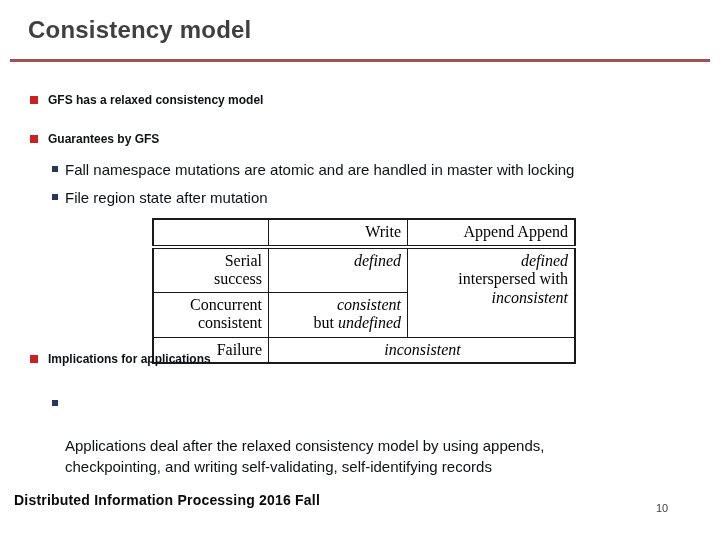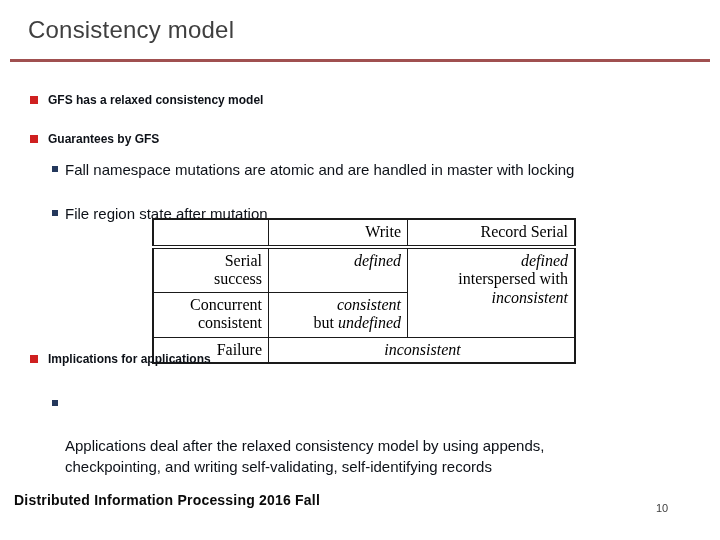--- a/index.html
+++ b/index.html
@@ -7,21 +7,21 @@
     --text:#0D1118; --tline:#1A1A1A; --footer:#0A0A0A; --page:#404040;
   }
   html,body{margin:0;padding:0;background:#888;}
   .slide{
     position:relative; width:720px; height:540px; background:#FFFFFF;
     margin:0 auto; overflow:hidden;
     font-family:"Liberation Sans","DejaVu Sans",sans-serif; color:var(--text);
   }
   .title{
     position:absolute; left:28px; top:16px;
-    font-size:24px; font-weight:normal; color:var(--title); letter-spacing:0.2px;
+    font-size:24px; font-weight:bold; color:var(--title); letter-spacing:0.2px;
   }
   .rule{
     position:absolute; left:10px; right:10px; top:59px; height:3px;
     background:var(--rule);
   }
   .l1{
     position:absolute; left:30px; padding-left:18px;
     font-size:12px; font-weight:bold; color:var(--text); line-height:20px;
   }
   .l1 .sq{
@@ -82,31 +82,31 @@
   <div class="l1" style="top:129px;">
     <span class="sq"></span>
     <span>Guarantees by GFS</span>
   </div>
 
   <div class="l2" style="top:159px;">
     <span class="sq"></span>
     <span>Fall namespace mutations are atomic and are handled in master with locking</span>
   </div>
 
-  <div class="l2" style="top:187px;margin-top:16px;">
+  <div class="l2" style="top:187px;">
     <span class="sq"></span>
     <span>File region state after mutation</span>
   </div>
 
   <table class="gfs-table">
     <thead>
       <tr>
         <th class="c1"></th>
         <th class="c2">Write</th>
-        <th class="c3">Record Serial</th>
+        <th class="c3">Append Append</th>
       </tr>
     </thead>
     <tbody>
       <tr class="r1">
         <td><span>Serial</span><br><span>success</span></td>
         <td><span class="it">defined</span></td>
         <td rowspan="2"><span class="it">defined</span><br><span>interspersed with</span><br><span class="it">inconsistent</span></td>
       </tr>
       <tr class="r2">
         <td><span>Concurrent</span><br><span>consistent</span></td>

